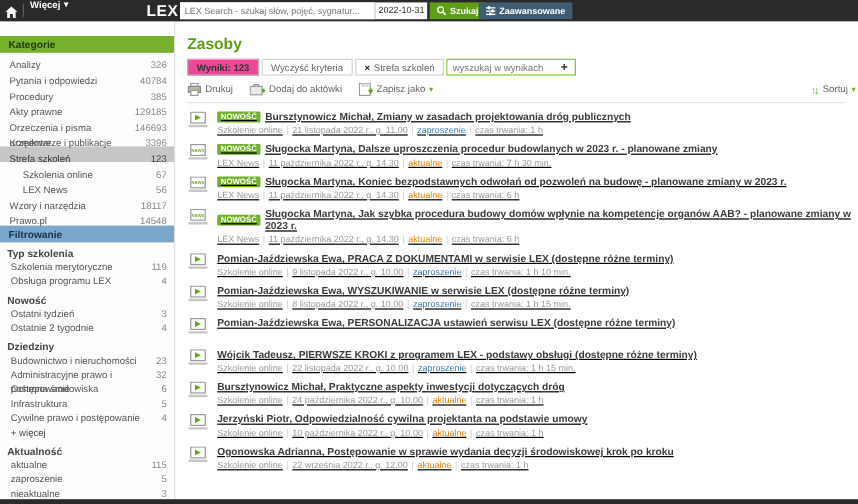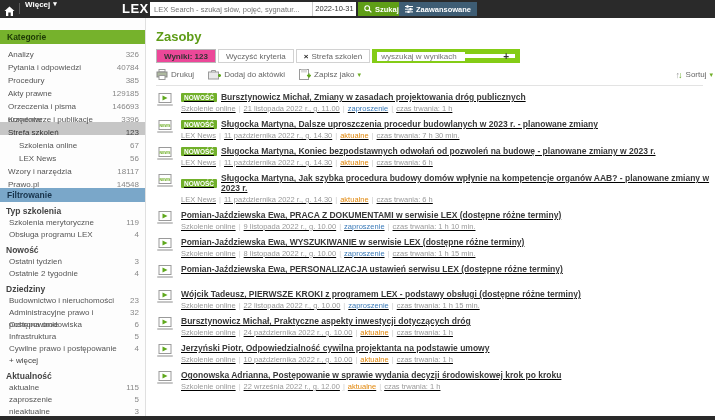--- a/index.html
+++ b/index.html
@@ -52,21 +52,21 @@
 
   
   .main { position:absolute; left:147px; top:18px; width:568px; height:398px; background:#fff;
           padding:11px 0 0 9px; }
   .page-title { font-size:13px; font-weight:bold; color:#5e9c17; }
   .tabs { display:flex; align-items:stretch; margin-top:5px; height:14px; gap:2px; }
   .tab { display:flex; align-items:center; padding:0 7px; font-size:8px; border:1px solid #d2d2d2;
          background:#fff; color:#666; cursor:pointer; white-space:nowrap; }
   .tab.active { background:#ec4899; border-color:#b8b8b8; color:#333; font-weight:bold; }
   .chip .x { margin-right:3px; color:#222; font-weight:bold; font-size:8px; }
-  .results-search { display:flex; align-items:center; border:5px solid #84cc16;gap:32px; }
+  .results-search { display:flex; align-items:center; border:1px solid #84cc16; }
   .results-search input { border:0; outline:0; width:88px; font-size:8px; padding:0 4px; color:#555;
                           font-family:"Liberation Sans", sans-serif; }
   .results-search .plus { padding:0 6px; color:#333; font-weight:bold; font-size:10px; cursor:pointer; }
   .toolbar { display:flex; align-items:center; margin-top:6px; font-size:8px; color:#666;
              gap:14px; padding-right:2px; }
   .tool { display:flex; align-items:center; gap:3px; cursor:pointer; }
   .sort { margin-left:auto; }
   .green-caret { color:#71b02a; font-size:7px; }
   .sort-arrows .up { color:#9a9a9a; font-size:9px; }
   .sort-arrows .dn { color:#5fa81c; font-size:9px; margin-left:-2px; }

